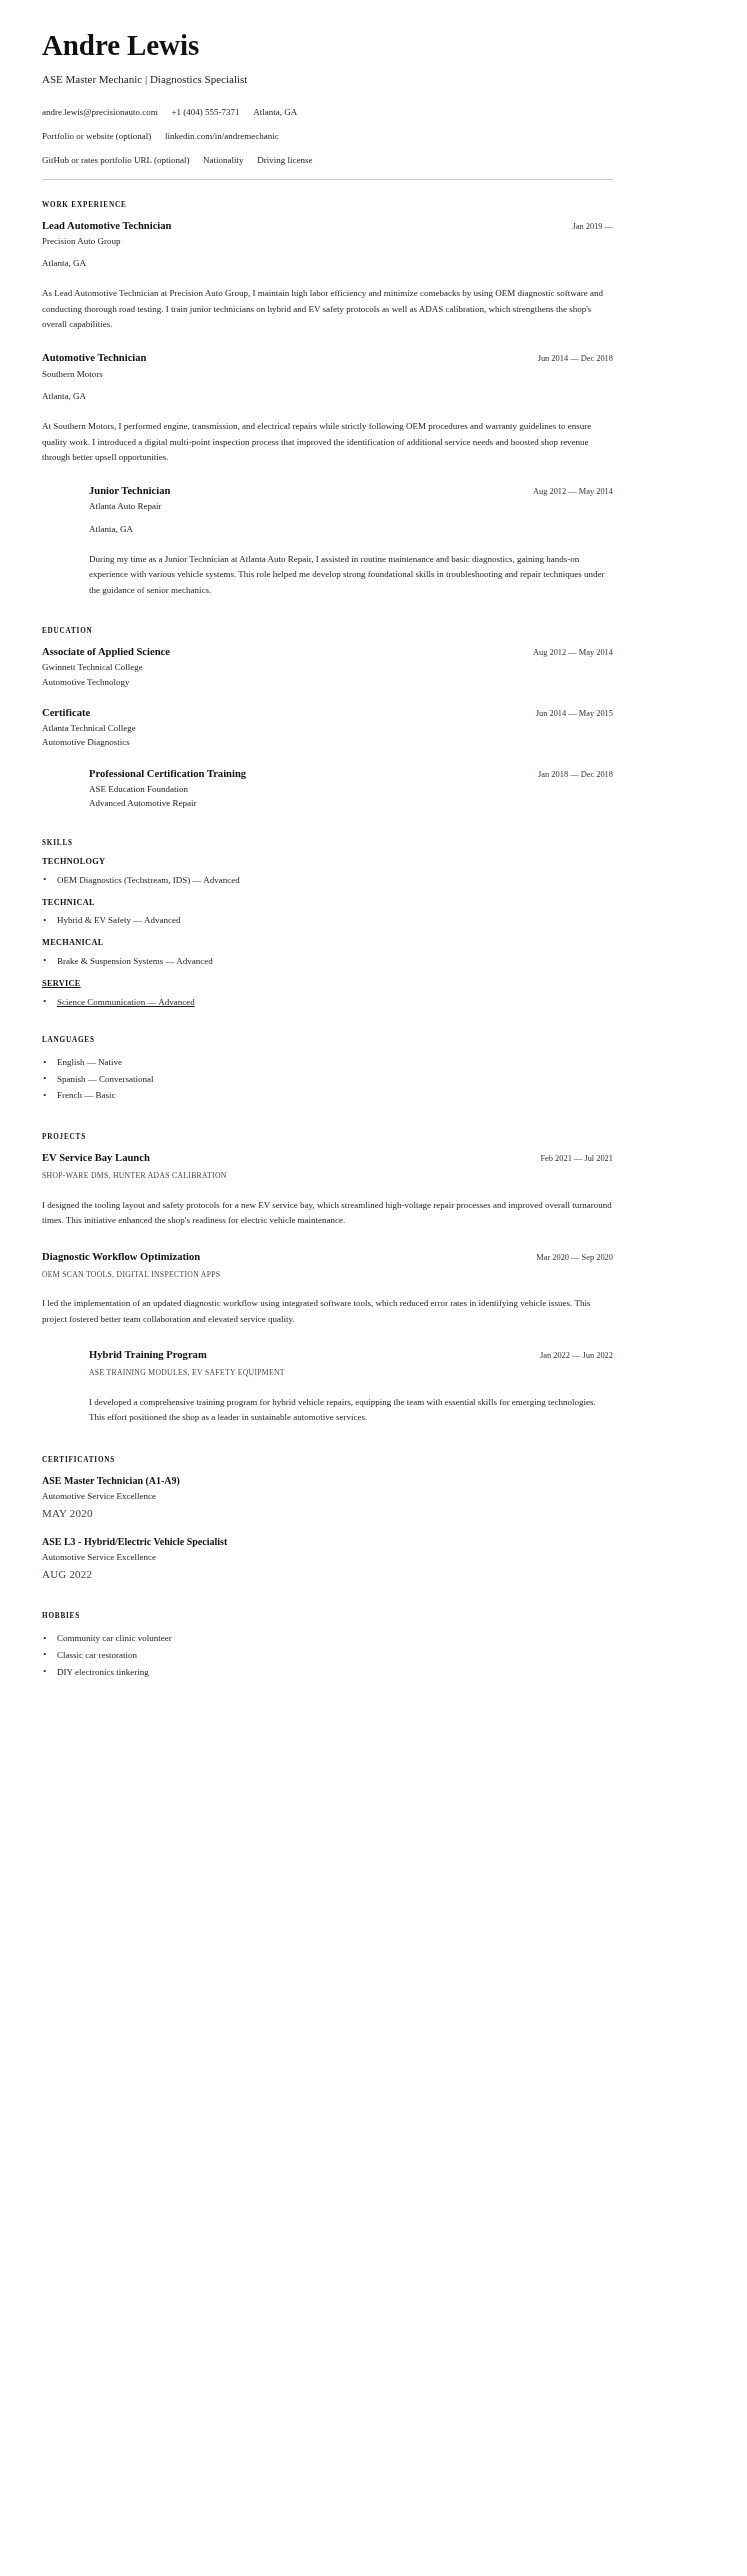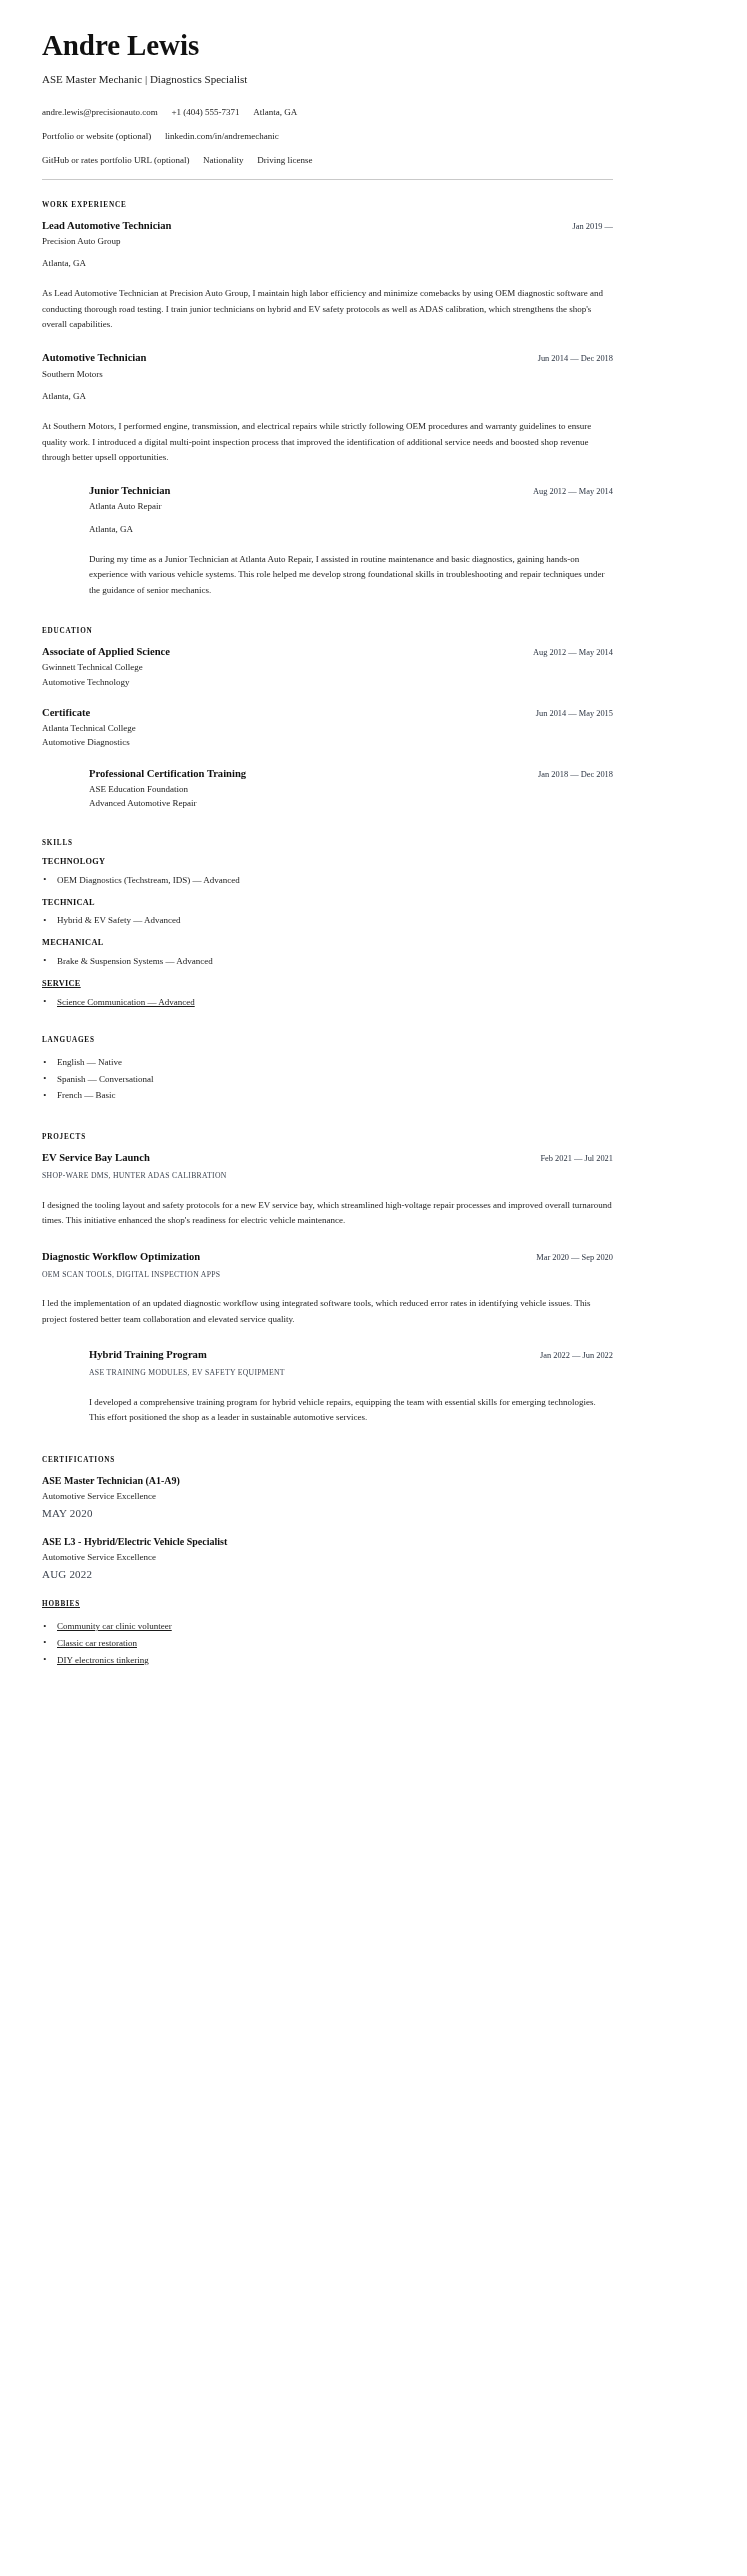--- a/index.html
+++ b/index.html
@@ -367,21 +367,21 @@
       <p class="cert-date">MAY 2020</p>
     </div>
 
     <div class="cert">
       <h3 class="cert-name">ASE L3 - Hybrid/Electric Vehicle Specialist</h3>
       <p class="cert-issuer">Automotive Service Excellence</p>
       <p class="cert-date">AUG 2022</p>
     </div>
   </section>
 
-  <section class="section" style="margin-top:18px;text-decoration:underline;">
+  <section class="section" style="margin-top:30px;">
     <h2 class="section-title">HOBBIES</h2>
     <ul class="bullets">
       <li>Community car clinic volunteer</li>
       <li>Classic car restoration</li>
       <li>DIY electronics tinkering</li>
     </ul>
   </section>
 
 </div>
 

